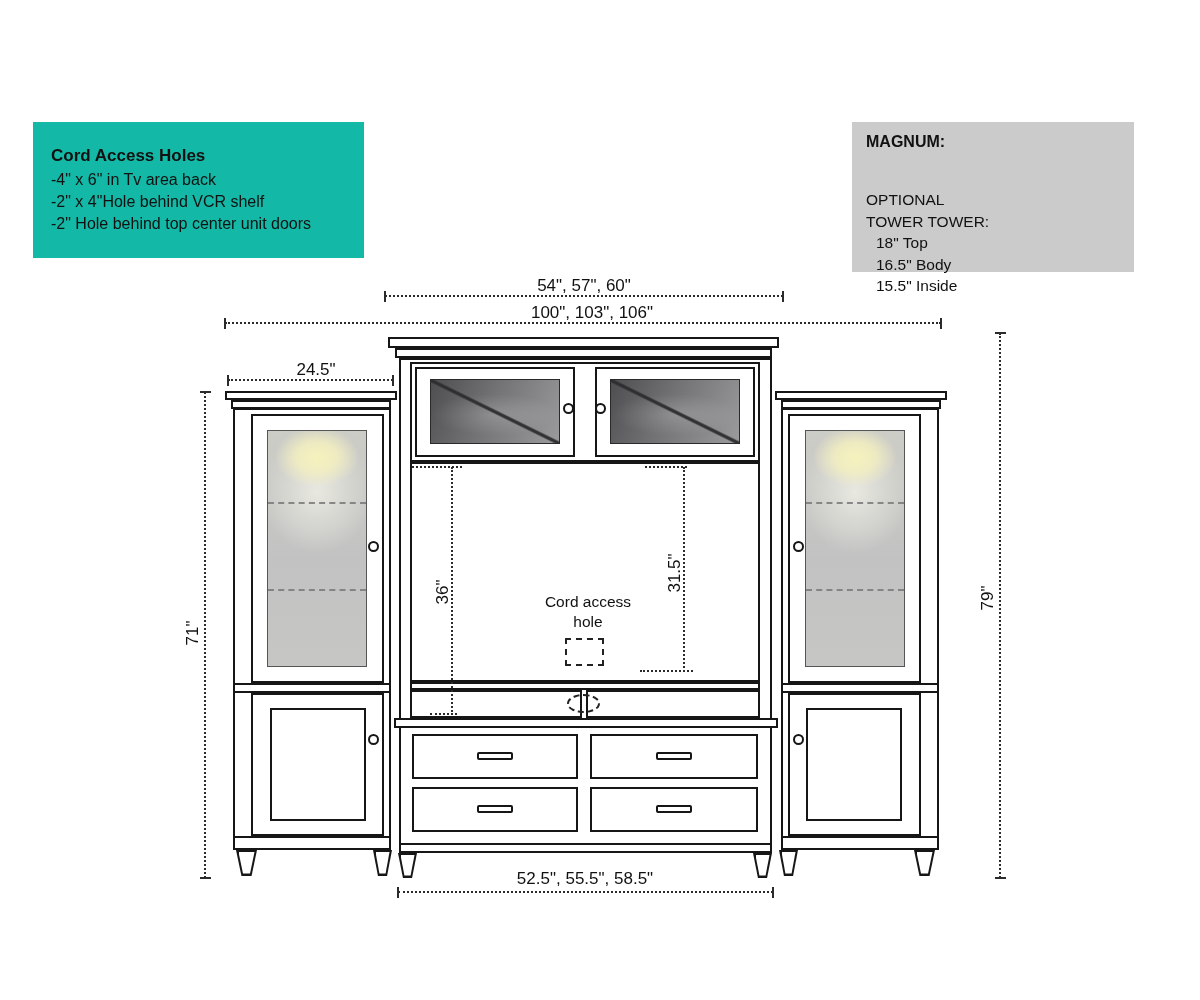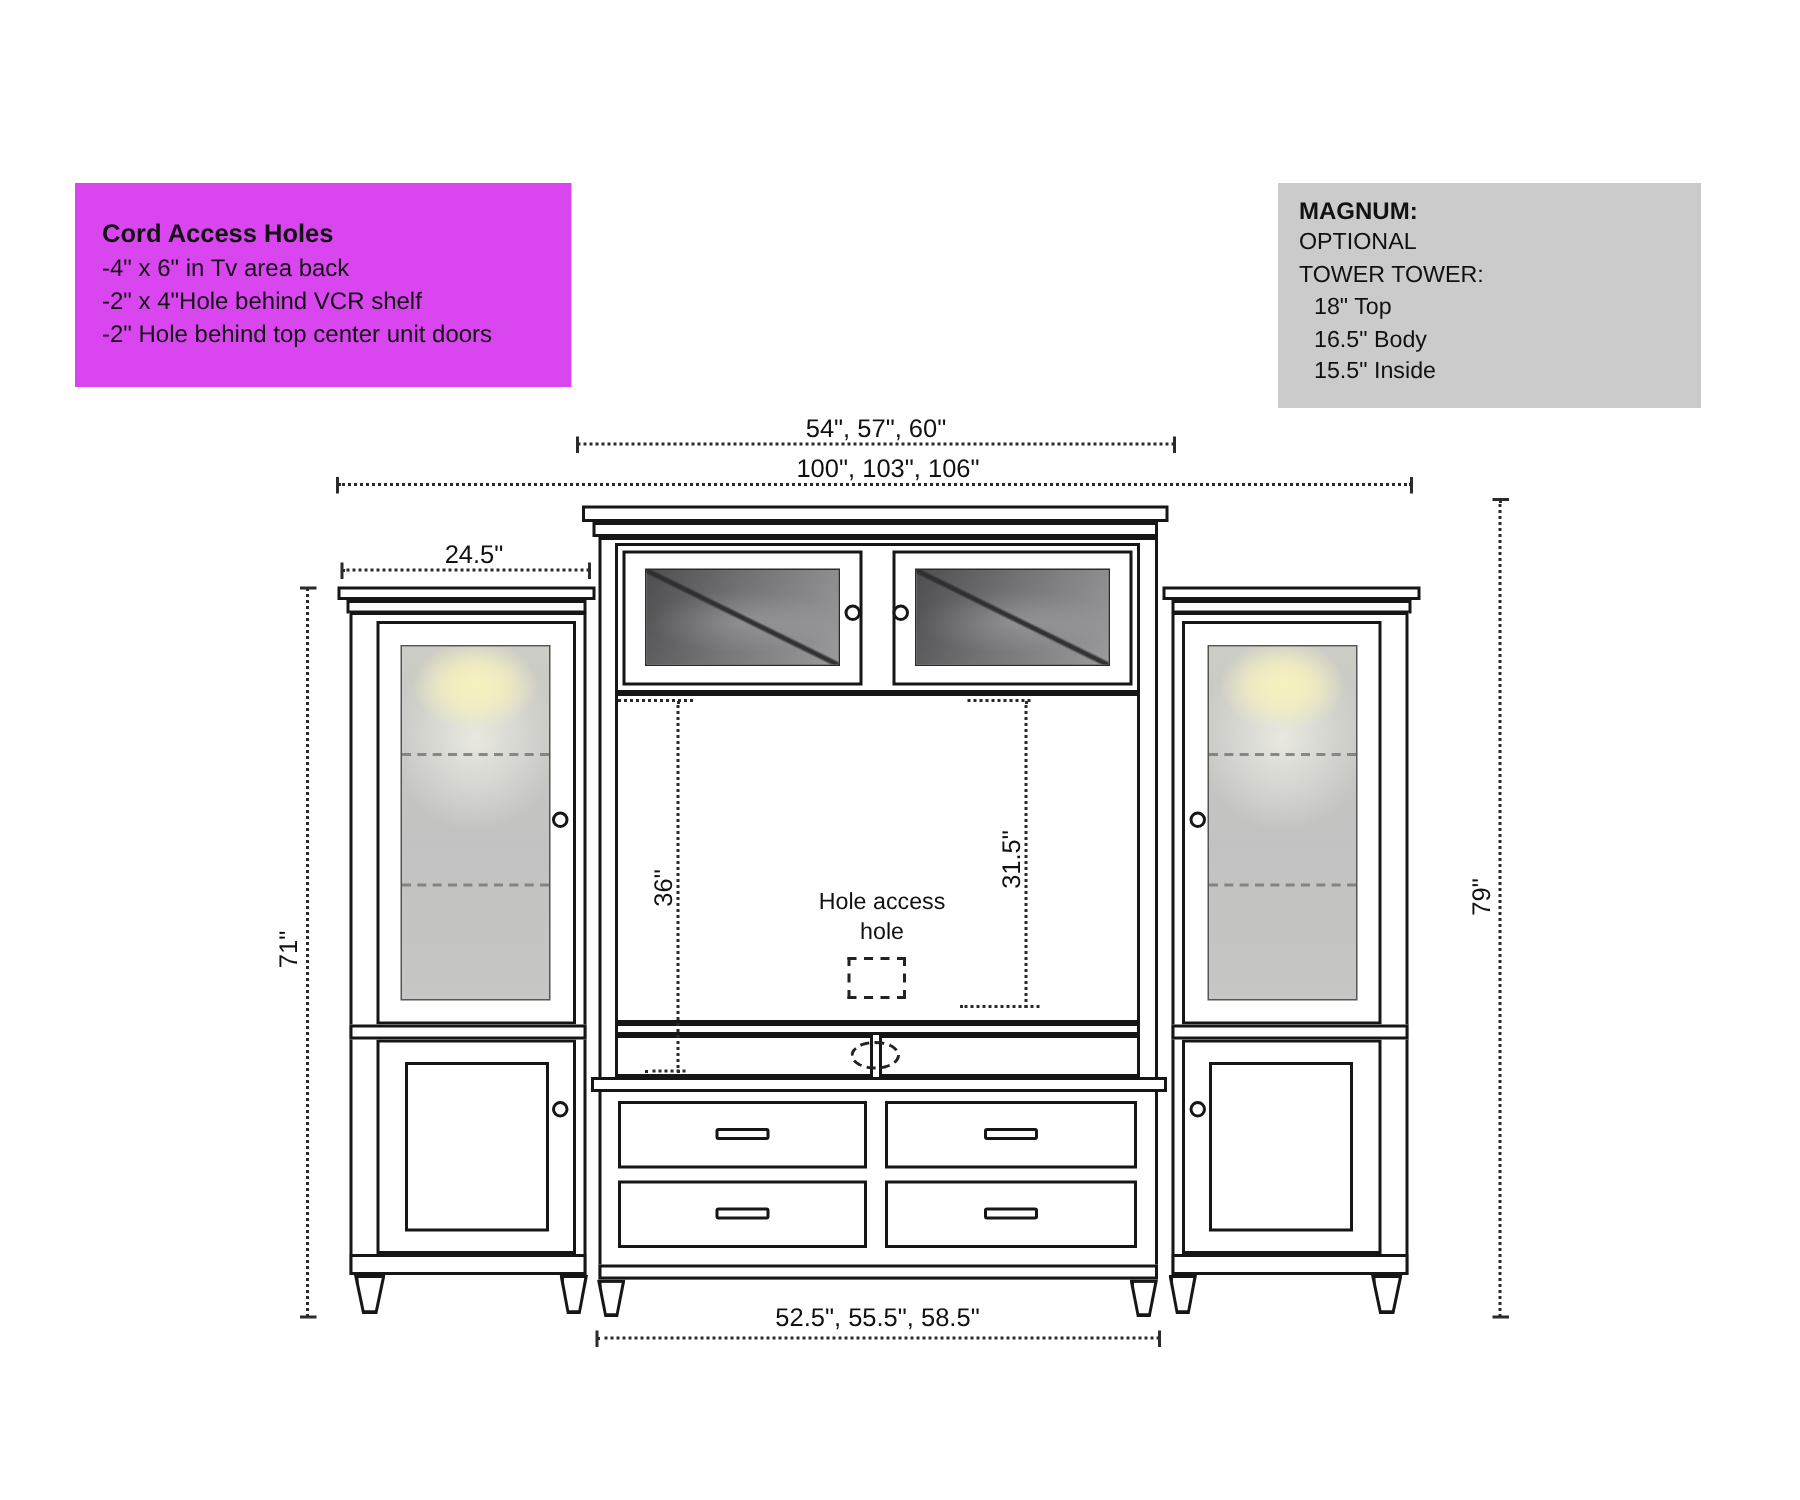--- a/index.html
+++ b/index.html
@@ -2,30 +2,30 @@
 <html><head>
 <meta charset="utf-8">
 <style>
   * { margin:0; padding:0; box-sizing:border-box; }
   html,body { background:#fff; }
   body { font-family:"Liberation Sans","DejaVu Sans",sans-serif; color:#111; }
   .canvas { position:relative; width:1200px; height:1000px; background:#fff; overflow:hidden; }
 
   
   .infobox { position:absolute; }
-  .ib-left { left:50px; top:122px; width:331px; height:136px; background:#d946ef; padding:24px 18px 0 18px; }
+  .ib-left { left:33px; top:122px; width:331px; height:136px; background:#14b8a6; padding:24px 18px 0 18px; }
   .ib-left .ib-title { font-weight:bold; font-size:17px; margin-bottom:3px; }
   .ib-left .ib-line { font-size:16px; line-height:22px; }
   .ib-right { left:852px; top:122px; width:282px; height:150px; background:#cbcbcb; padding:11px 0 0 14px; }
   .ib-right .ib-title { font-weight:bold; font-size:16px; }
   .depth-cols { display:flex; margin-top:0px; }
   .depth-col { font-size:15.5px; line-height:21.5px; }
   .depth-col.c1 { width:135px; }
   .depth-col.c2 { width:130px; }
-  .depth-head-top { min-height:21.5px; }
+  .depth-head-top { min-height:21.5px;margin-top:38px; }
   .depth-col .dline { padding-left:10px; }
 
   .main-title { position:absolute; left:605px; top:190px; transform:translateX(-50%);
                 font-weight:bold; font-size:19.5px; white-space:nowrap; }
 
   
   .lw { position:absolute; border:2px solid #161616; background:#fff; }
   .knob { position:absolute; width:11px; height:11px; border:2px solid #161616; border-radius:50%; background:#fff; }
   .handle { position:absolute; width:36px; height:8px; border:2px solid #161616; border-radius:2px; background:#fff; }
   .foot { position:absolute; background:#161616; clip-path:polygon(0% 0%,100% 0%,74% 100%,26% 100%); }
@@ -162,21 +162,21 @@
   <div class="handle" style="left:477px;top:805px;"></div>
   <div class="handle" style="left:656px;top:805px;"></div>
   <div class="lw" style="left:399px;top:843px;width:373px;height:10px;"></div>
   <div class="foot" style="left:398px;top:853px;width:19px;height:25px;">
       <i></i>
     </div>
   <div class="foot" style="left:753px;top:853px;width:19px;height:25px;">
       <i></i>
     </div>
 
-  <div class="cord-label">Hole access hole</div>
+  <div class="cord-label">Cord access hole</div>
   <div class="dash-rect" style="left:565px;top:638px;width:39px;height:28px;"></div>
 
   <div class="dimh" style="left:385px;top:295px;width:398px;"></div>
   <div class="dimlabel" style="left:584px;top:276px;">54", 57", 60"</div>
 
   <div class="dimh" style="left:225px;top:322px;width:716px;"></div>
   <div class="dimlabel" style="left:592px;top:303px;">100", 103", 106"</div>
 
   <div class="dimh" style="left:228px;top:379px;width:165px;"></div>
   <div class="dimlabel" style="left:316px;top:360px;">24.5"</div>

